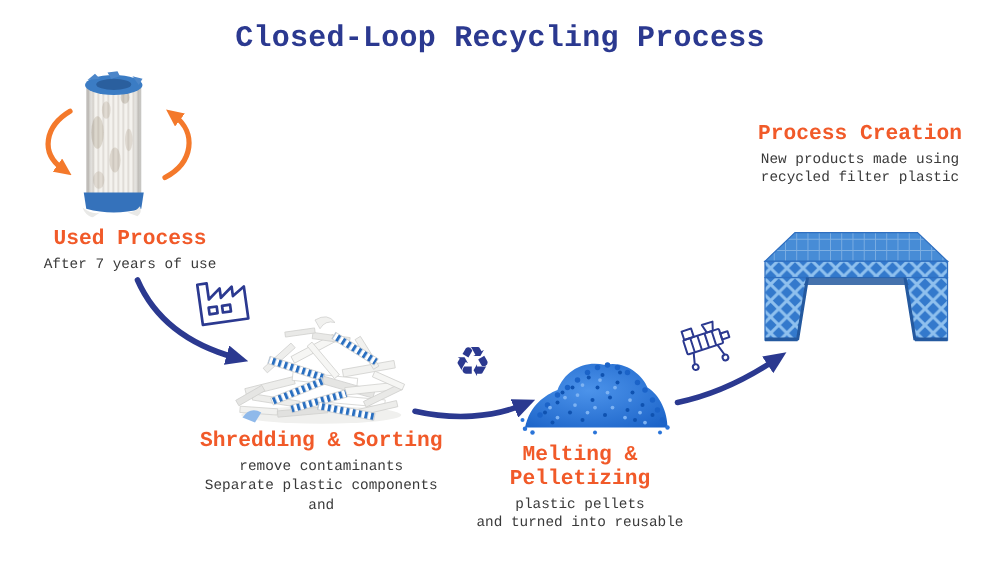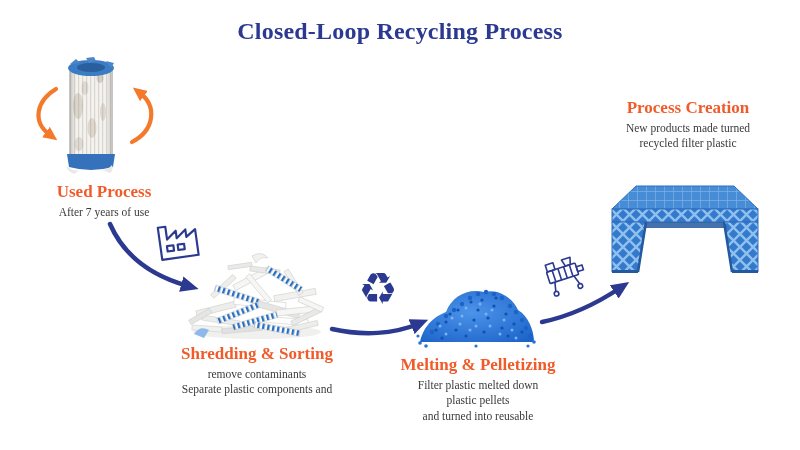--- a/index.html
+++ b/index.html
@@ -1,31 +1,31 @@
 <!DOCTYPE html>
 <html><head>
 <meta charset="utf-8">
 <style>
   html,body{margin:0;padding:0;background:#ffffff;}
   #canvas{
     position:relative;width:800px;height:450px;background:#ffffff;overflow:hidden;
-    font-family:Liberation Serif, serif;
+    font-family:Liberation Mono, monospace;
   }
   .abs{position:absolute;}
   #title{
     left:0;top:18px;width:800px;text-align:center;
     font-size:24px;font-weight:bold;color:#2B3990;letter-spacing:.2px;
   }
   .stage-label{font-size:17px;font-weight:bold;color:#F15A29;}
   .stage-desc{font-size:11.5px;color:#3A3A3A;line-height:1.34;margin-top:3px;font-weight:500;}
   .stage-desc span{display:block;}
   .center{text-align:center;}
   #used-filter-text{left:24px;top:182px;width:160px;}
   #shredding-text{left:152px;top:344px;width:210px;}
-  #melting-text{left:378px;top:355px;width:200px;}
+  #melting-text{left:364px;top:355px;width:200px;}
   #product-text{left:596px;top:98px;width:184px;}
   #recycle-icon{
     left:352px;top:264px;width:52px;height:52px;
     color:#2B3990;font-size:44px;line-height:52px;text-align:center;
   }
 </style>
 </head>
 <body>
 
 <div id="canvas">
@@ -225,21 +225,20 @@
         <circle cx="2" cy="56" r="1.6"></circle>
       <circle cx="118" cy="62" r="1.8"></circle>
         <circle cx="112" cy="66" r="1.6"></circle>
         <circle cx="60" cy="66" r="1.6"></circle>
     </g>
   </svg>
 
   <div id="melting-text" class="abs center">
     <div class="stage-label">Melting &amp; Pelletizing</div>
     <div class="stage-desc">
-      <span>Filter plastic melted down</span>
       <span>plastic pellets</span>
       <span>and turned into reusable</span>
     </div>
   </div>
 
   <svg class="abs" style="left:542px;top:250px;" width="50" height="48" viewBox="0 0 50 48">
     <g transform="rotate(-18 25 24)" fill="none" stroke="#2B3990" stroke-width="1.6" stroke-linejoin="round">
       <rect x="6" y="16" width="30" height="12" rx="1"></rect>
       <path d="M12,16 V28 M18,16 V28 M24,16 V28 M30,16 V28"></path>
       <rect x="7" y="9" width="8" height="7"></rect>
@@ -256,21 +255,21 @@
       <marker id="nah3" markerUnits="userSpaceOnUse" markerWidth="18" markerHeight="16" refX="7" refY="8" orient="auto">
         <path d="M0,0 L18,8 L0,16 Z" fill="#2B3990"></path>
       </marker>
     </defs>
     <path d="M6,46 C35,40 60,28 84,12" fill="none" stroke="#2B3990" stroke-width="4.5" stroke-linecap="round" marker-end="url(#nah3)"></path>
   </svg>
 
   <div id="product-text" class="abs center">
     <div class="stage-label">Process Creation</div>
     <div class="stage-desc">
-      <span>New products made turned</span>
+      <span>New products made using</span>
       <span>recycled filter plastic</span>
     </div>
   </div>
 
   <svg class="abs" style="left:610px;top:182px;" width="150" height="92" viewBox="0 0 150 92">
     <defs>
       <pattern id="lat" patternUnits="userSpaceOnUse" width="13" height="13">
         <rect width="13" height="13" fill="#3379CC"></rect>
         <path d="M0,13 L13,0 M0,0 L13,13" stroke="#8FC0EE" stroke-width="2.4" fill="none"></path>
       </pattern>

